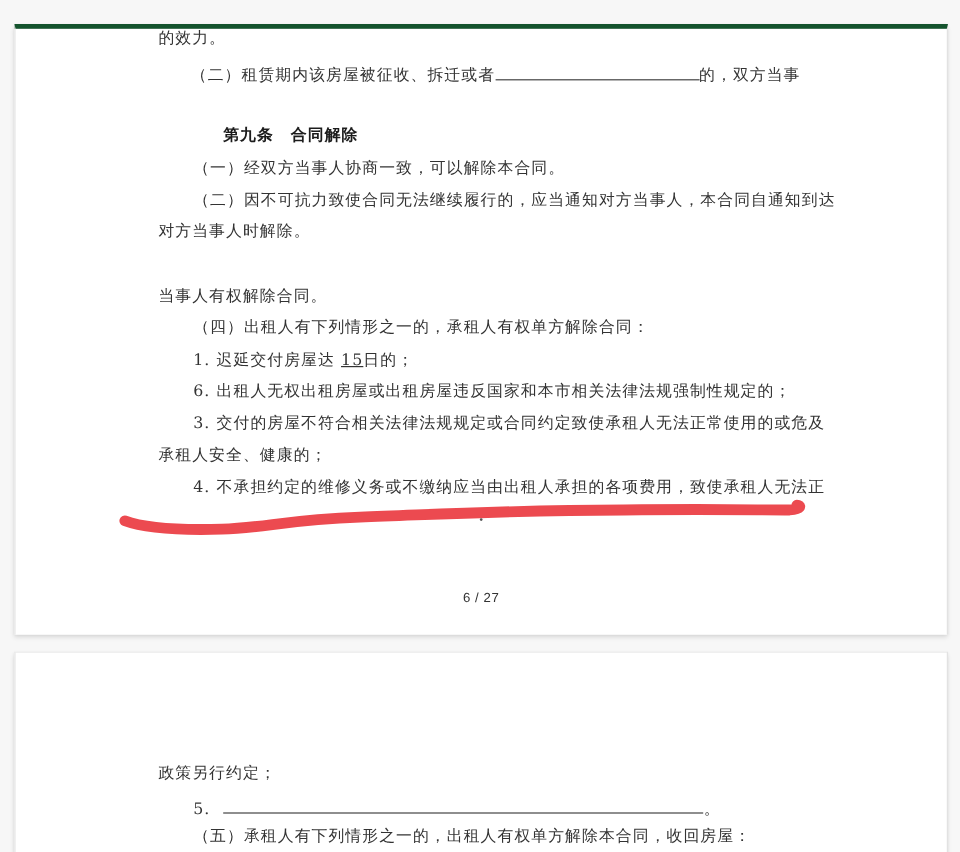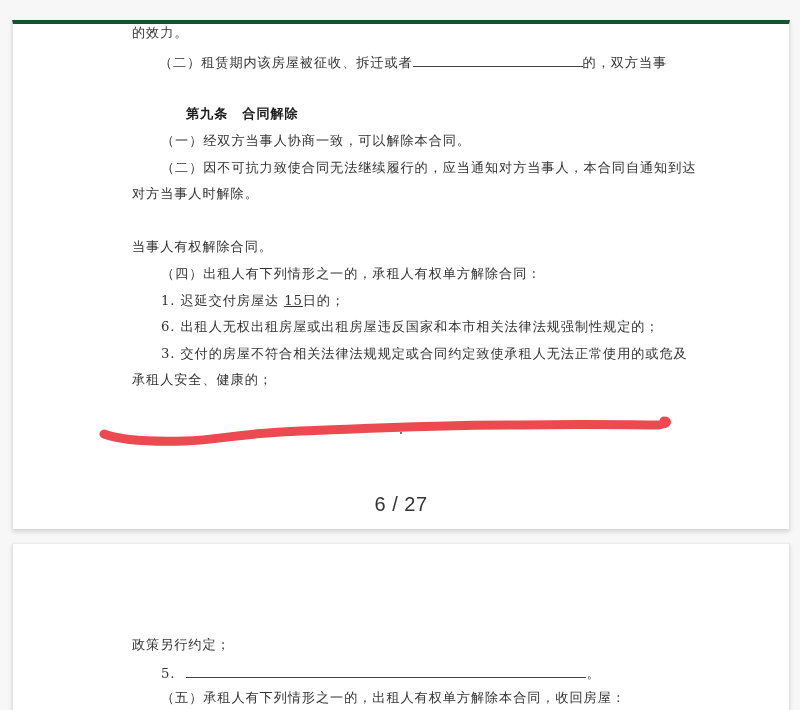--- a/index.html
+++ b/index.html
@@ -25,21 +25,21 @@
   }
   .bold { font-weight:bold; color:#1c1c1c;margin-left:21px; }
   .blank {
     display:inline-block; border-bottom:1.2px solid #444;
     height:14px; vertical-align:baseline;
   }
   .u { text-decoration:underline; }
   .pagenum {
     position:absolute; left:0; right:0; text-align:center;
     font-family:"Liberation Sans", "DejaVu Sans", sans-serif;
-    font-size:20px; color:#333; letter-spacing:0.5px;
+    font-size:11px; color:#333; letter-spacing:0.5px;
   }
   svg.mark { position:absolute; left:0; top:0; pointer-events:none; }
 </style>
 </head>
 <body>
 
 <div class="page" id="page1">
   <div class="line" style="left:119px; top:0px;">的效力。</div>
 
   <div class="line" style="left:146px; top:28px;">
@@ -60,20 +60,21 @@
 
   <div class="line" style="left:148px; top:268px;">
     <span>1. 迟延交付房屋达 </span><span class="u">15</span><span>日的；</span>
   </div>
 
   <div class="line" style="left:148px; top:294px;">6. 出租人无权出租房屋或出租房屋违反国家和本市相关法律法规强制性规定的；</div>
 
   <div class="line" style="left:148px; top:321px;">3. 交付的房屋不符合相关法律法规规定或合同约定致使承租人无法正常使用的或危及</div>
   <div class="line" style="left:119px; top:347px;">承租人安全、健康的；</div>
 
+  <div class="line" style="left:148px; top:374px;">4. 不承担约定的维修义务或不缴纳应当由出租人承担的各项费用，致使承租人无法正</div>
 
   <div class="pagenum" style="top:469px;">6 / 27</div>
 </div>
 
 <div class="page" id="page2">
   <div class="line" style="left:119px; top:92px;">政策另行约定；</div>
 
   <div class="line" style="left:148px; top:119px;">
     <span>5.</span>
     <span class="blank" style="width:400px; margin-left:6px;"></span><span>。</span>

